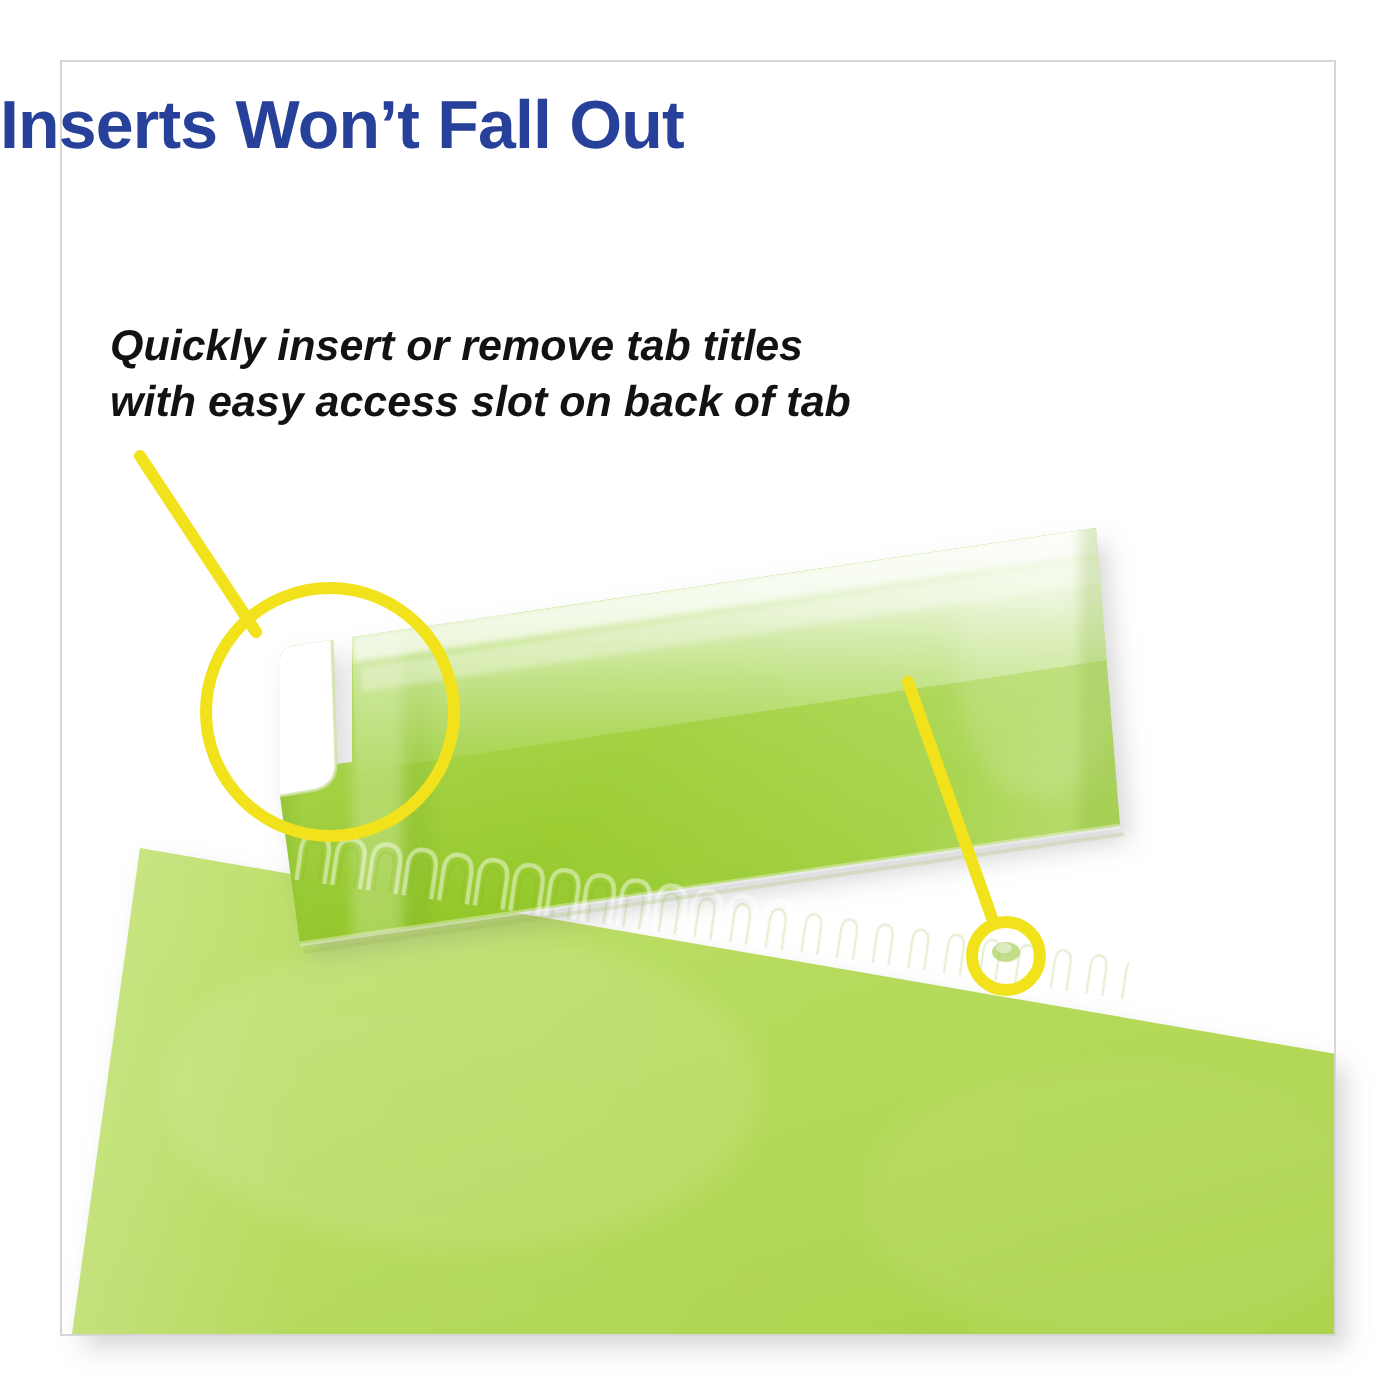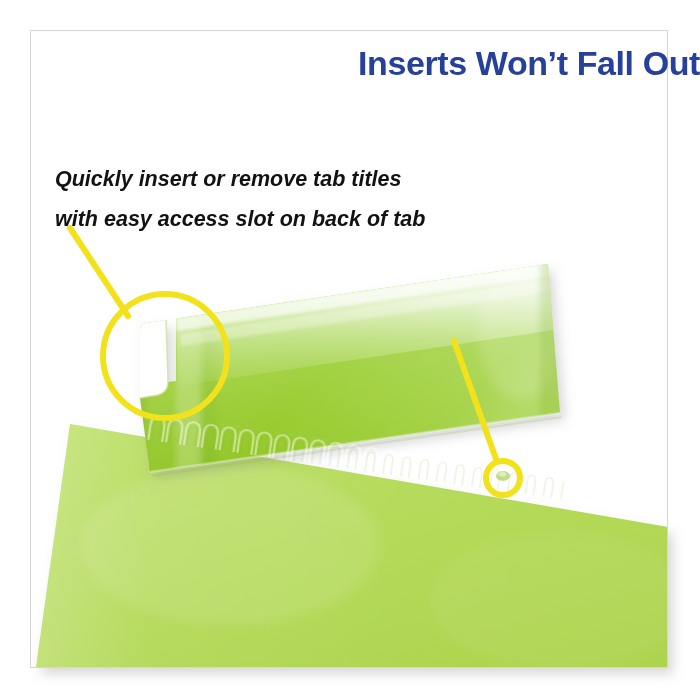--- a/index.html
+++ b/index.html
@@ -30,37 +30,37 @@
     box-sizing: border-box;
     pointer-events: none;
   }
 
   
   .headline {
     position: absolute;
     left: 0;
     top: 44px;
     width: 700px;
-    text-align: right;
+    text-align: left;
     font-size: 34px;
     font-weight: bold;
     letter-spacing: -0.4px;
     color: #27409a;
     font-family: "Liberation Sans", sans-serif;
     white-space: nowrap;
   }
 
   
   .callout {
     position: absolute;
     font-style: italic;
     font-weight: bold;
     color: #121212;
     font-size: 21.5px;
-    line-height: 40px;
+    line-height: 28px;
     font-family: "Liberation Sans", sans-serif;
     white-space: pre-line;
   }
   .callout-left {
     left: 55px;
     top: 159px;
   }
   .callout-right {
     left: 343px;
     top: 272px;

